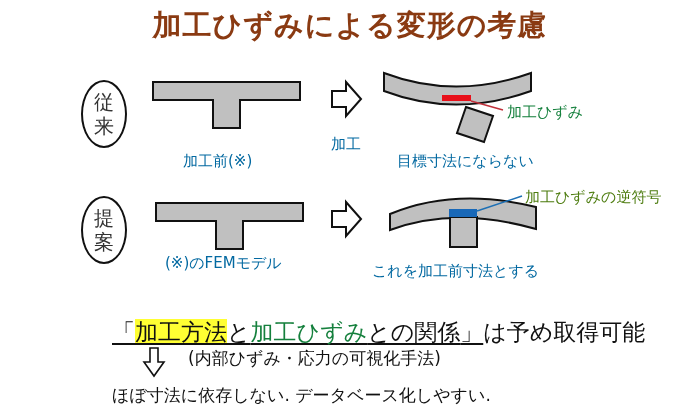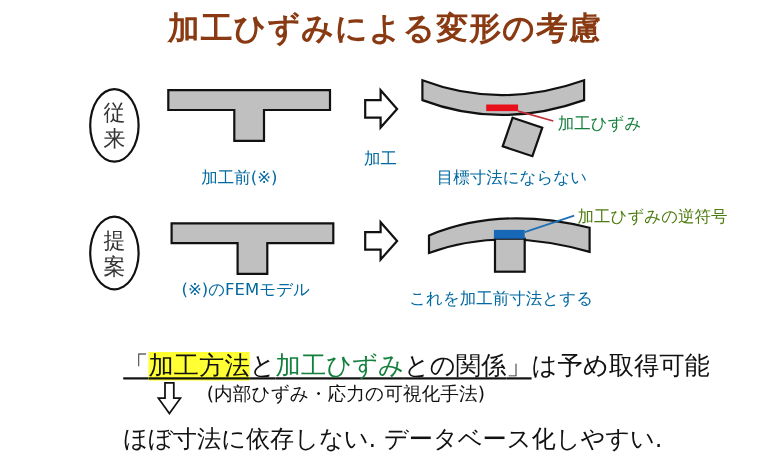--- a/index.html
+++ b/index.html
@@ -10,21 +10,21 @@
   .label { font-size:15px; color:#0369a1; }
   .circle-label { position:absolute; width:42px; height:64px; border:2px solid #111; border-radius:50%;
                   display:flex; flex-direction:column; align-items:center; justify-content:center;
                   font-size:20px; color:#333; line-height:24px; }
   .red { color:#15803d; }
   .blue { color:#4d7c0f; }
   .bottom1 { font-size:23px; left:112px; top:317px; }
   .u { text-decoration:underline; text-underline-offset:3px; }
   .hl { background:#ffff33; }
   .bottom2 { font-size:17px; left:188px; top:347px; }
-  .bottom3 { font-size:22px; left:112px; top:384px; }
+  .bottom3 { font-size:17px; left:112px; top:384px; }
   svg { position:absolute; left:0; top:0; }
 </style>
 </head>
 <body>
 
 <svg width="700" height="420">
 
   <path d="M153,82 L300,82 L300,100 L240,100 L240,128 L213,128 L213,100 L153,100 Z" fill="#c0c0c0" stroke="#111" stroke-width="2"></path>
 
   <path d="M332,91 L346,91 L346,82 L361,99 L346,116 L346,107 L332,107 Z" fill="#fff" stroke="#111" stroke-width="2"></path>

